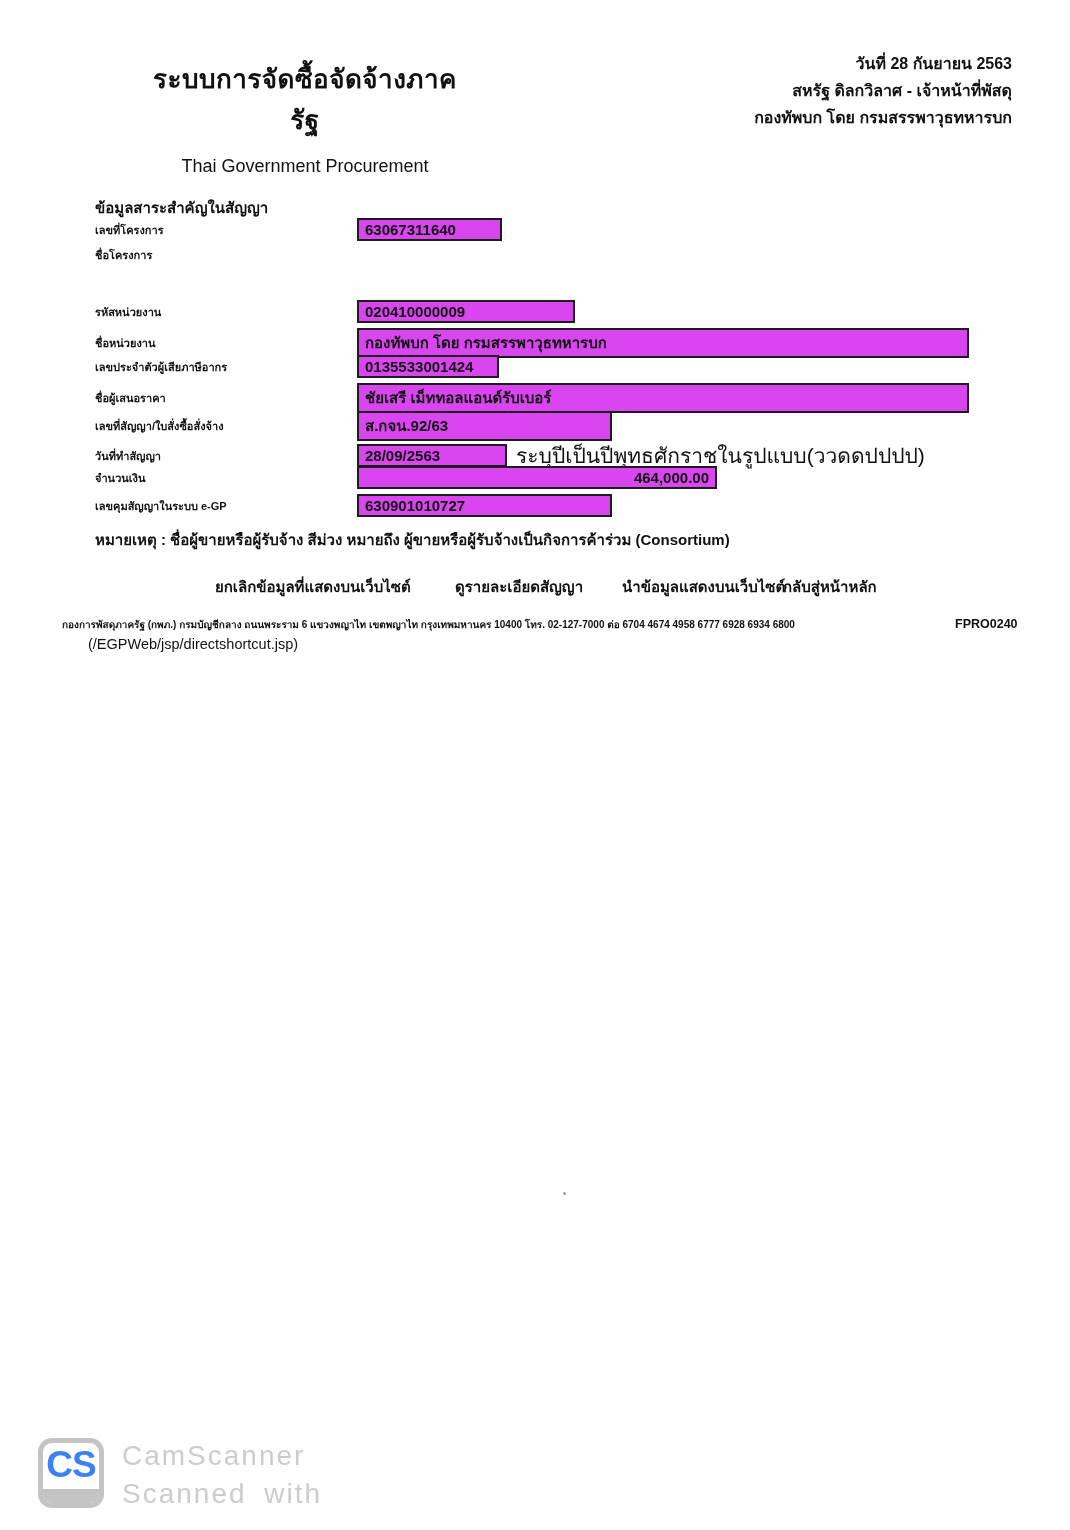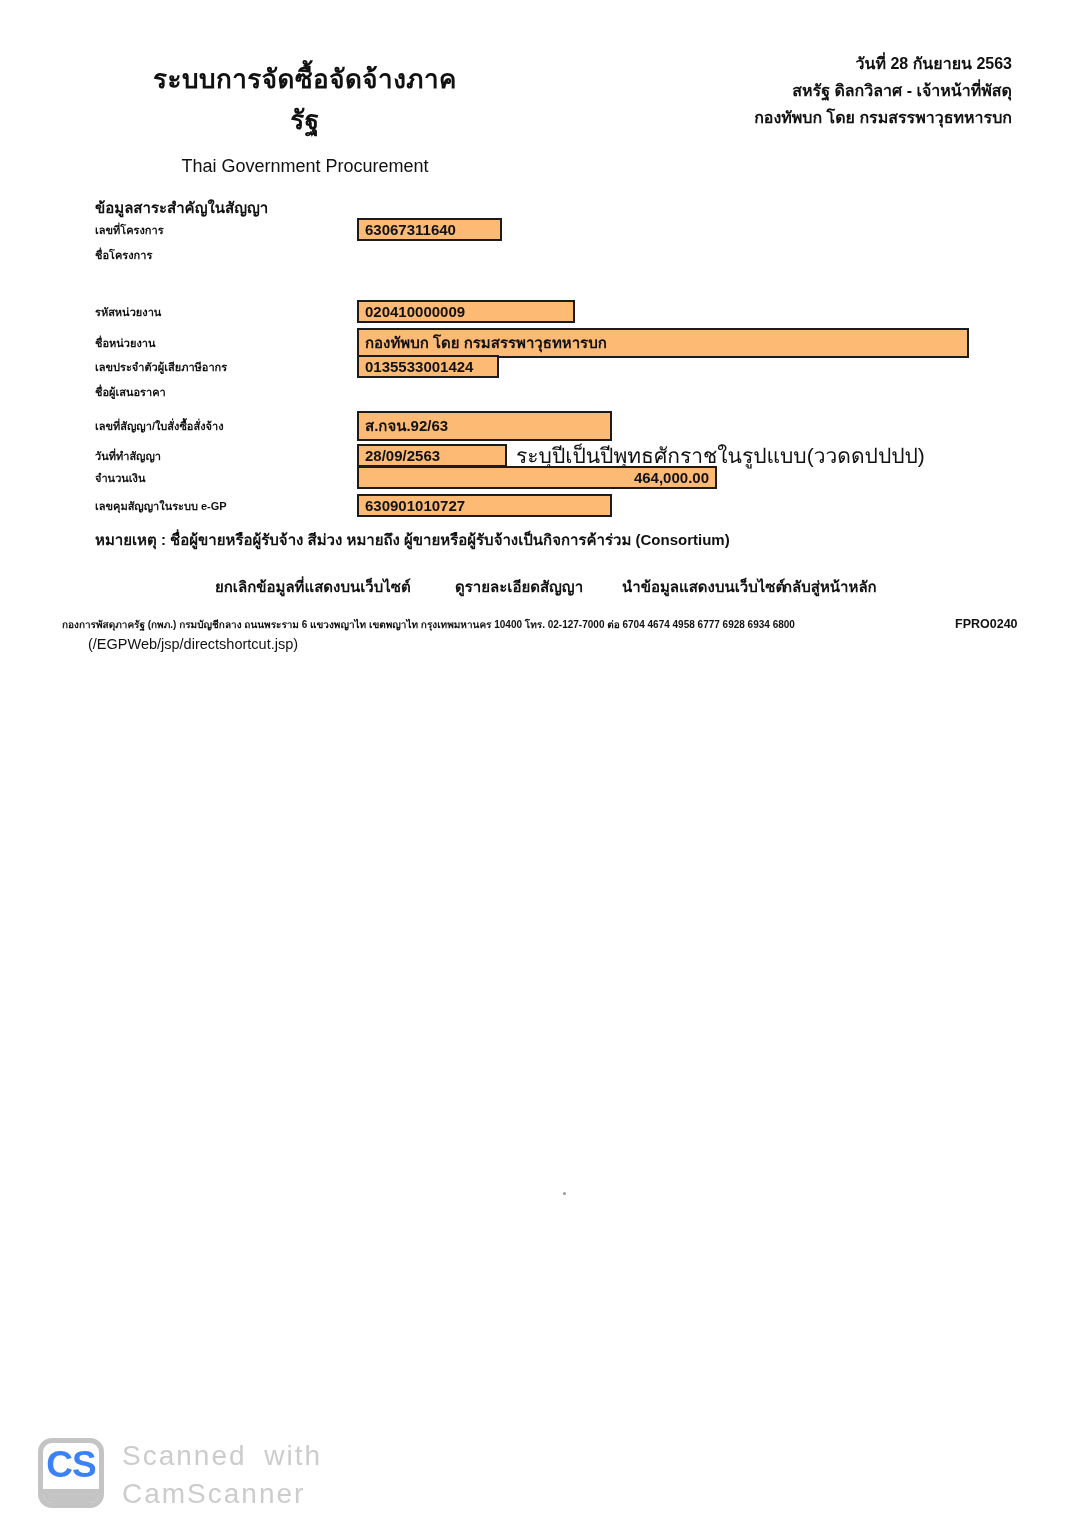--- a/index.html
+++ b/index.html
@@ -13,21 +13,21 @@
   .hdr-right{position:absolute;right:58px;top:50px;text-align:right;
              font-size:16px;font-weight:700;line-height:27px;}
 
   
   .section-title{position:absolute;left:95px;top:196px;font-size:15px;font-weight:700;}
 
   
   .row{position:absolute;left:95px;display:flex;align-items:center;}
   .flabel{width:240px;padding-right:22px;
           font-size:11px;font-weight:700;flex:0 0 auto;}
-  .fbox{border:2px solid #1c1c1c;background:#fdba74;box-sizing:border-box;
+  .fbox{border:2px solid #1c1c1c;background:#d946ef;box-sizing:border-box;
         padding:1px 6px;font-size:15px;font-weight:700;min-height:23px;
         display:flex;align-items:center;flex:0 0 auto;}
   .r1{top:218px}.r2{top:246px}.r3{top:300px}.r4{top:328px}.r5{top:355px}
   .r6{top:383px}.r7{top:411px}.r8{top:439px}.r9{top:466px}.r10{top:494px}
   .w1{width:145px}.w2{width:534px;height:48px;display:block;line-height:22px;padding-top:2px;}
   .w3{width:218px}.w4{width:612px}.w5{width:142px}.w6{width:612px}
   .w7{width:255px}.w8{width:150px}.w9{width:360px}.w10{width:255px}
   .fbox.amount{justify-content:flex-end;}
   .suffix{font-size:21px;font-weight:400;margin-left:9px;white-space:nowrap;}
 
@@ -92,20 +92,21 @@
     <div class="fbox w4">กองทัพบก โดย กรมสรรพาวุธทหารบก</div>
   </div>
 
   <div class="row r5">
     <div class="flabel">เลขประจำตัวผู้เสียภาษีอากร</div>
     <div class="fbox w5">0135533001424</div>
   </div>
 
   <div class="row r6">
     <div class="flabel">ชื่อผู้เสนอราคา</div>
+    <div class="fbox w6">ชัยเสรี เม็ททอลแอนด์รับเบอร์</div>
   </div>
 
   <div class="row r7">
     <div class="flabel">เลขที่สัญญา/ใบสั่งซื้อสั่งจ้าง</div>
     <div class="fbox w7">ส.กจน.92/63</div>
   </div>
 
   <div class="row r8">
     <div class="flabel">วันที่ทำสัญญา</div>
     <div class="fbox w8">28/09/2563</div>
@@ -133,17 +134,17 @@
   <div class="form-code">FPRO0240</div>
   <div class="footer2">(/EGPWeb/jsp/directshortcut.jsp)</div>
 
   <div class="dot"></div>
 
   <div class="cs-logo">
     <div class="cs-letters">CS</div>
     <div class="cs-band"></div>
   </div>
   <div class="wm-text">
+    <div>CamScanner</div>
     <div>Scanned with</div>
-    <div>CamScanner</div>
   </div>
 
 </div>
 
 </body></html>

